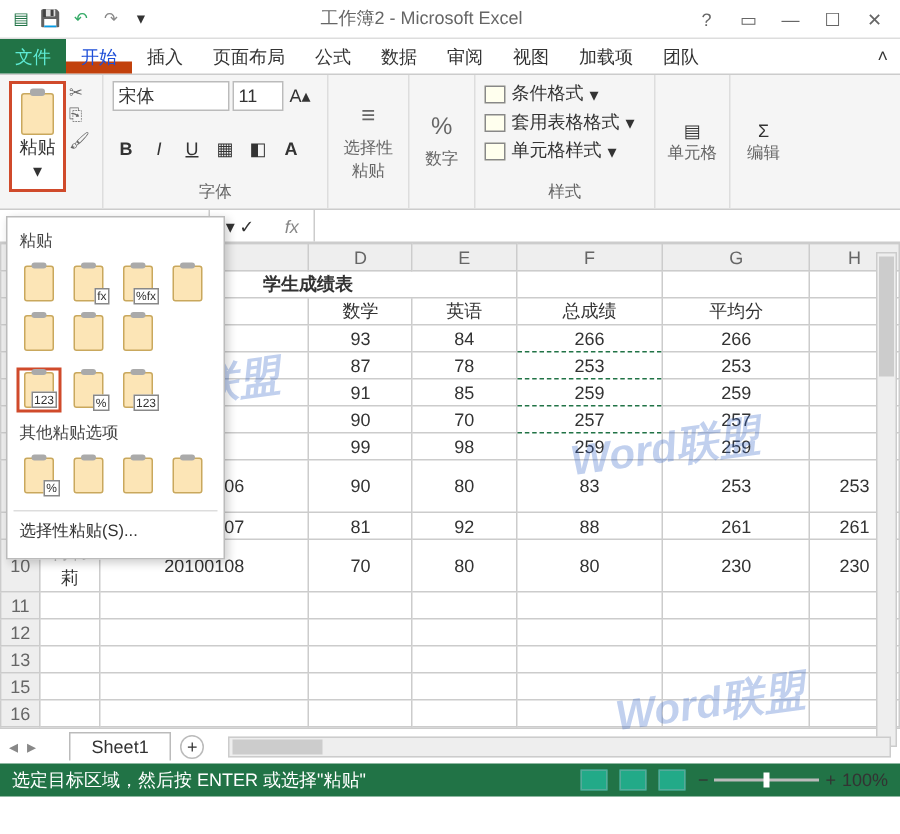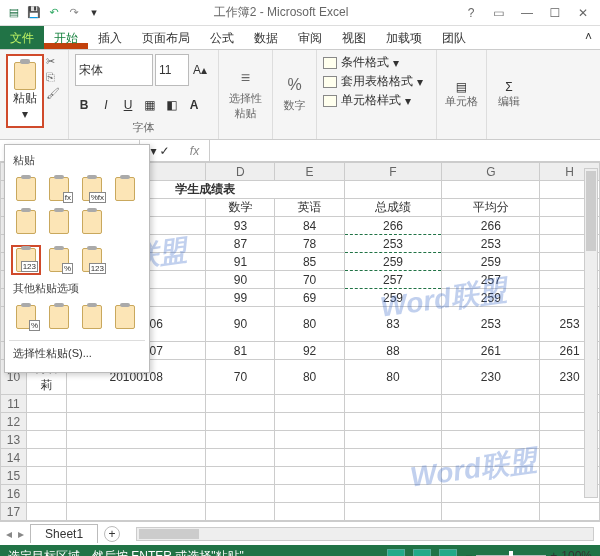--- a/index.html
+++ b/index.html
@@ -5,54 +5,54 @@
 *{box-sizing:border-box;margin:0;padding:0;font-family:"Microsoft YaHei",sans-serif;font-size:12px;color:#333;}
 body{background:#fff;width:600px;height:556px;overflow:hidden;position:relative;}
 .titlebar{height:26px;background:#fff;border-bottom:1px solid #ddd;display:flex;align-items:center;padding:0 6px;}
 .qat{display:flex;gap:4px;align-items:center;}
 .qat .ic{width:16px;height:16px;display:flex;align-items:center;justify-content:center;font-size:11px;}
 .title{flex:1;text-align:center;color:#666;}
 .winbtns{display:flex;gap:6px;}
 .winbtns span{width:22px;height:18px;display:flex;align-items:center;justify-content:center;color:#666;font-size:12px;}
 .tabs{height:24px;background:#fff;display:flex;border-bottom:1px solid #ccc;}
 .tabs .tab{padding:4px 10px;cursor:pointer;}
-.tabs .file{background:#217346;color:#bef264;}
-.tabs .active{border-bottom:6px solid #c2410c;color:#15803d;}
+.tabs .file{background:#217346;color:#5eead4;}
+.tabs .active{border-bottom:8px solid #c2410c;color:#1d4ed8;}
 .tabs .caret{margin-left:auto;padding:4px 8px;}
 .ribbon{height:90px;background:#f5f5f5;display:flex;border-bottom:1px solid #ccc;position:relative;}
 .group{border-right:1px solid #ddd;padding:4px 6px;display:flex;flex-direction:column;justify-content:space-between;}
 .group .lbl{font-size:11px;color:#666;text-align:center;}
 .paste-btn{border:2px solid #d04a2b;width:38px;height:74px;display:flex;flex-direction:column;align-items:center;justify-content:center;background:#fff;}
 .paste-btn .clip{width:22px;height:28px;background:#fce5b6;border:1px solid #c9a85d;border-radius:2px;position:relative;}
 .paste-btn .clip:before{content:"";position:absolute;top:-4px;left:5px;width:10px;height:5px;background:#aaa;border-radius:2px;}
 .mini{display:flex;flex-direction:column;gap:2px;margin-left:2px;}
 .mini span{width:16px;height:14px;font-size:11px;color:#666;display:flex;align-items:center;}
 .font-top{display:flex;gap:2px;align-items:center;}
-.combo{border:1px solid #bbb;background:#fff;height:32px;padding:0 3px;display:flex;align-items:center;}
+.combo{border:1px solid #bbb;background:#fff;height:20px;padding:0 3px;display:flex;align-items:center;}
 .font-row{display:flex;gap:4px;margin-top:3px;}
 .fbtn{width:18px;height:18px;display:flex;align-items:center;justify-content:center;font-size:12px;}
 .biggrp{display:flex;flex-direction:column;align-items:center;justify-content:center;gap:4px;}
 .biggrp .gic{font-size:16px;color:#666;}
 .styles{display:flex;flex-direction:column;gap:2px;}
 .styles .row{display:flex;gap:4px;align-items:center;font-size:11px;color:#444;}
 .styles .sic{width:14px;height:12px;border:1px solid #888;background:#ffe;}
 .cells{display:flex;flex-direction:column;align-items:center;justify-content:center;}
 .fxbar{height:22px;display:flex;border-bottom:1px solid #ccc;}
 .namebox{width:140px;border-right:1px solid #ccc;padding:2px 6px;}
 .fxlbl{width:30px;text-align:center;font-style:italic;color:#888;border-right:1px solid #ccc;display:flex;align-items:center;justify-content:center;}
 .fxin{flex:1;padding:2px 6px;}
 .sheet{position:relative;}
 table{border-collapse:collapse;width:100%;}
 th,td{border:1px solid #ccc;height:18px;text-align:center;font-size:12px;padding:0 2px;}
 th{background:#eee;color:#666;font-weight:normal;}
 .rowh{background:#eee;color:#666;width:26px;}
 .marching{border:1.5px dashed #217346!important;}
 .sheet-tabs{height:24px;display:flex;align-items:center;border-top:1px solid #ccc;padding:0 6px;gap:6px;}
 .sheet-tabs .nav{color:#888;}
-.sheet-tabs .stab{border:1px solid #bbb;border-bottom:none;padding:2px 14px;background:#fff;}
+.sheet-tabs .stab{border:1px solid #bbb;border-bottom:none;padding:2px 14px;background:#fff;margin-left:16px;}
 .scrollh{flex:1;height:14px;background:#eee;border:1px solid #ccc;margin-left:10px;position:relative;}
 .scrollh .thumb{position:absolute;left:2px;top:1px;width:60px;height:10px;background:#ccc;}
 .status{height:22px;background:#217346;color:#fff;display:flex;align-items:center;padding:0 8px;gap:8px;font-size:11px;}
 .status .msg{flex:1;color:#fff;}
 .status .vbtn{width:18px;height:14px;border:1px solid #5a9;background:#2a8;}
 .status .zoom{display:flex;align-items:center;gap:4px;color:#fff;}
 .status .slider{width:70px;height:2px;background:#bbb;position:relative;}
 .status .slider:before{content:"";position:absolute;left:33px;top:-4px;width:4px;height:10px;background:#fff;}
 
 .paste-menu{position:absolute;left:4px;top:144px;width:146px;background:#fff;border:1px solid #bbb;box-shadow:2px 2px 6px rgba(0,0,0,.2);z-index:10;padding:6px 4px;}
@@ -159,20 +159,21 @@
           <span class="sic"></span>
           <span>套用表格格式</span>
           <span>▾</span>
         </div>
       <div class="row">
           <span class="sic"></span>
           <span>单元格样式</span>
           <span>▾</span>
         </div>
     </div>
+    <div class="lbl">样式</div>
   </div>
   <div class="group cells" style="width:50px">
     <span class="gic">▤</span>
     <span class="lbl">单元格</span>
   </div>
   <div class="group cells" style="width:44px;border-right:none">
     <span class="gic">Σ</span>
     <span class="lbl">编辑</span>
   </div>
 </div>
@@ -318,21 +319,21 @@
     <td>70</td>
     <td class="marching">257</td>
     <td>257</td>
     <td></td>
         </tr>
         <tr>
           <th class="rowh">7</th>
     <td>0105</td>
     <td>91</td>
     <td>99</td>
-    <td>69</td>
+    <td>98</td>
     <td class="marching">259</td>
     <td>259</td>
     <td></td>
         </tr>
         <tr>
           <th class="rowh">8</th>
     <td>刀婉华</td>
     <td>20100106</td>
     <td>90</td>
     <td>80</td>
@@ -386,51 +387,31 @@
           <th class="rowh">13</th>
           <td></td>
           <td></td>
           <td></td>
           <td></td>
           <td></td>
           <td></td>
           <td></td>
         </tr>
         <tr>
-          <th class="rowh">14</th>
-          <td></td>
-          <td></td>
-          <td></td>
-          <td></td>
-          <td></td>
-          <td></td>
-          <td></td>
-        </tr>
-        <tr>
           <th class="rowh">15</th>
           <td></td>
           <td></td>
           <td></td>
           <td></td>
           <td></td>
           <td></td>
           <td></td>
         </tr>
         <tr>
           <th class="rowh">16</th>
-          <td></td>
-          <td></td>
-          <td></td>
-          <td></td>
-          <td></td>
-          <td></td>
-          <td></td>
-        </tr>
-        <tr>
-          <th class="rowh">17</th>
           <td></td>
           <td></td>
           <td></td>
           <td></td>
           <td></td>
           <td></td>
           <td></td>
         </tr>
       </tbody>
 </table>

